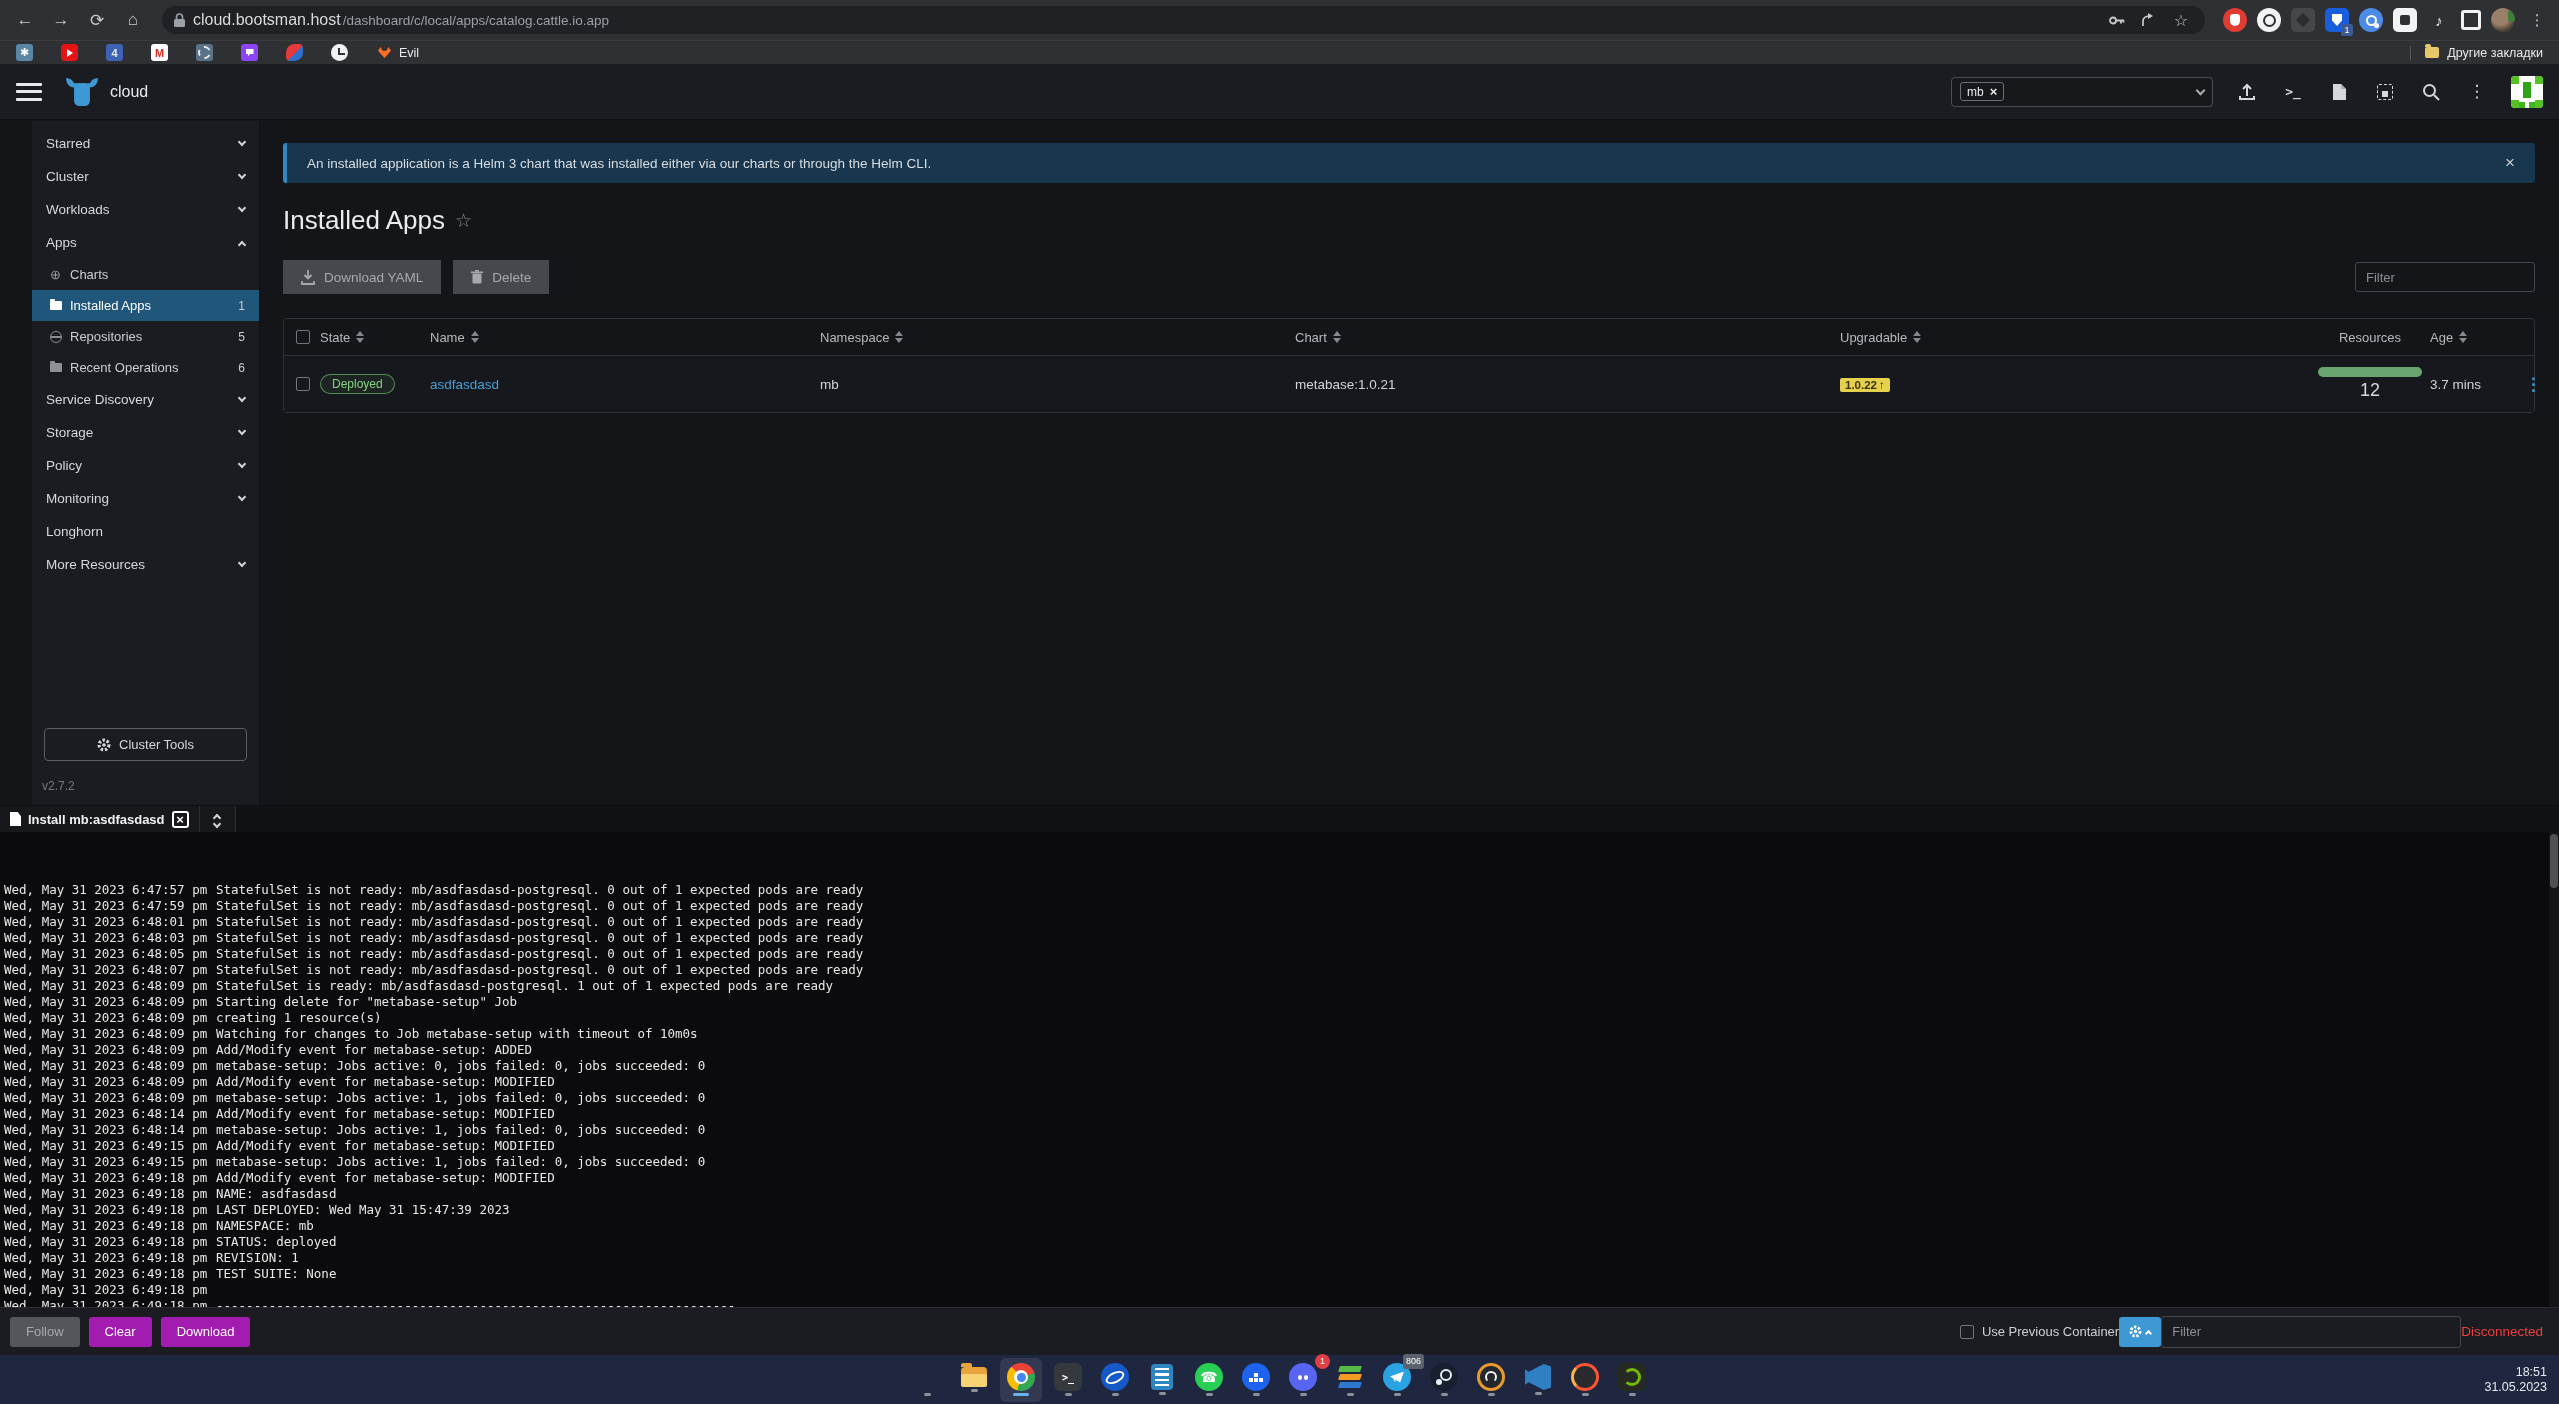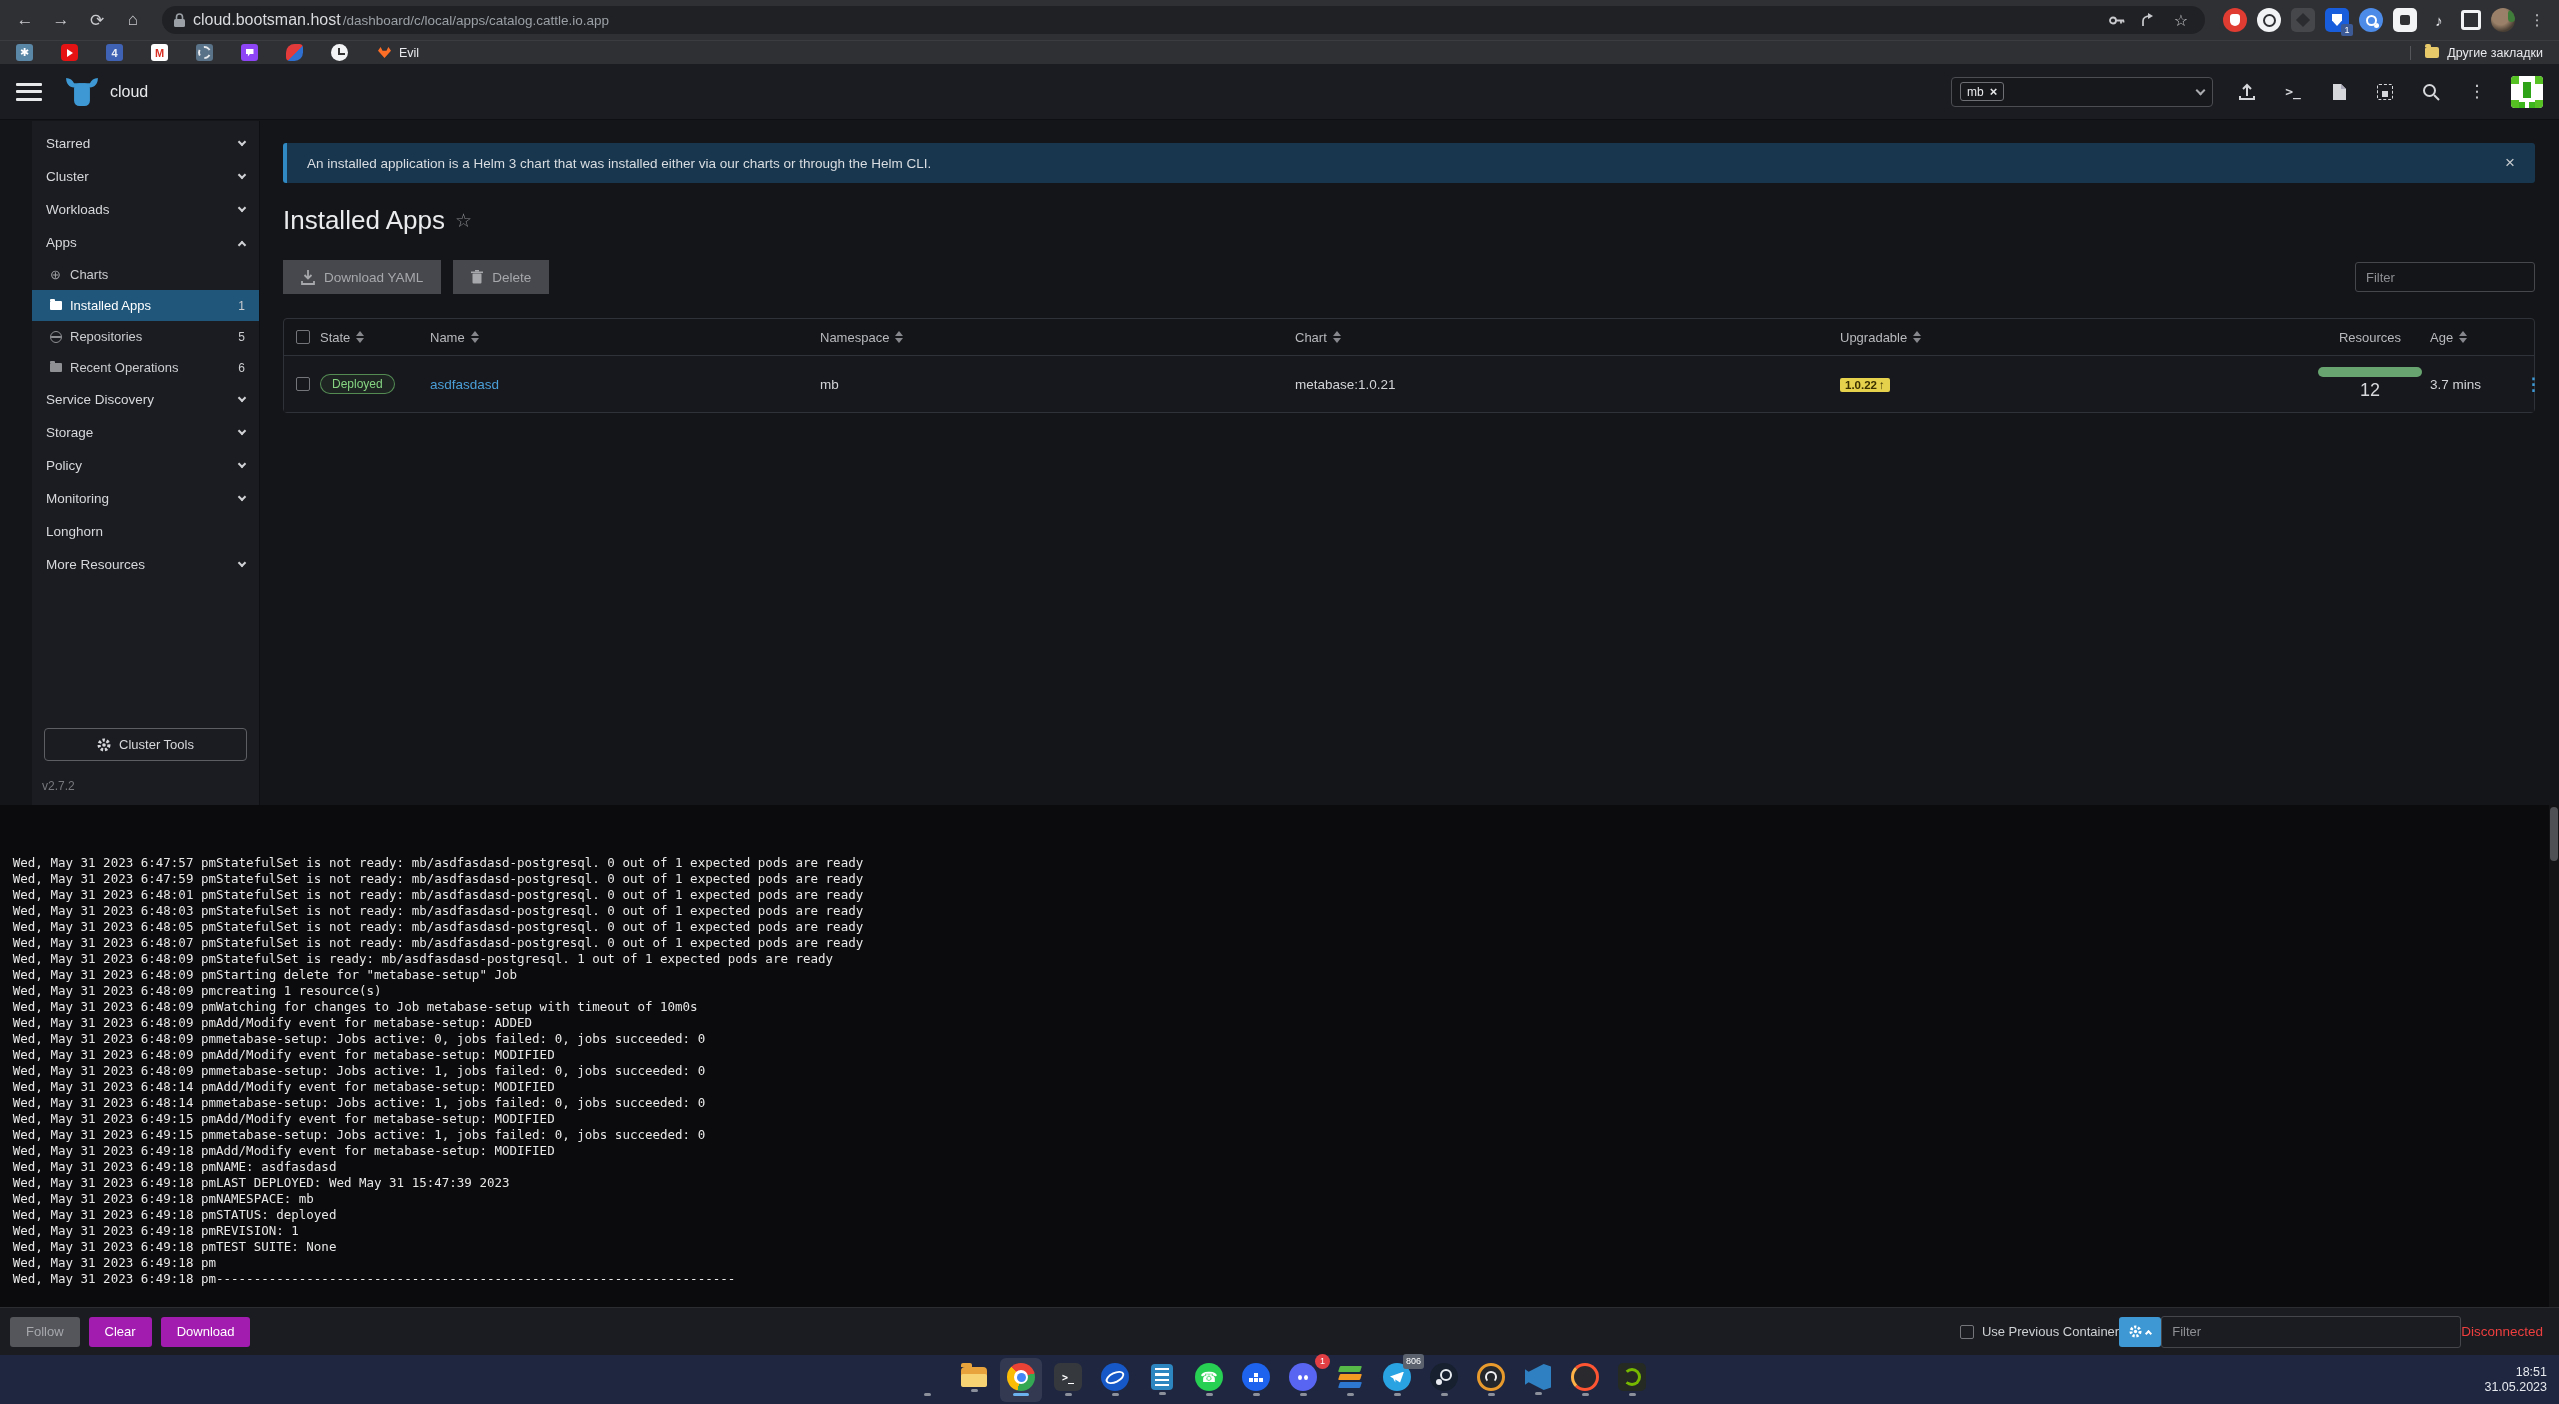--- a/index.html
+++ b/index.html
@@ -139,21 +139,21 @@
 .terminal{position:absolute;top:805px;left:0;right:0;height:550px;z-index:45;display:flex;flex-direction:column;}
 .term-tabs{height:27px;background:#17181c;display:flex;align-items:stretch;border-top:1px solid #0e0f12;}
 .term-tab{display:flex;align-items:center;gap:7px;padding:0 10px;color:#f0f1f3;font-size:13px;font-weight:bold;border-right:1px solid #2c2d32;}
 .file-ic{width:11px;height:14px;background:#fff;clip-path:polygon(0 0,70% 0,100% 30%,100% 100%,0 100%);}
 .tab-close{width:17px;height:17px;border:2px solid #fff;border-radius:3px;display:flex;align-items:center;justify-content:center;font-size:13px;font-weight:bold;color:#fff;line-height:1;}
 .term-resize{width:36px;display:flex;flex-direction:column;align-items:center;justify-content:center;gap:3px;color:#cfd1d4;border-right:1px solid #2c2d32;}
 .term-resize .chev{width:6px;height:6px;}
 .term-rest{flex:1;background:#101114;}
 .term-log{flex:1;background:#0b0b0d;font-family:"DejaVu Sans Mono",monospace;font-size:12.5px;line-height:16px;color:#e8e8e8;padding:2px 0 0 4px;overflow:hidden;position:relative;white-space:pre;}
 .log-line{display:flex;}
-.log-time{width:212px;flex:none;text-align:right;}
+.log-time{width:212px;flex:none;}
 .log-scroll{position:absolute;top:0;right:0;width:10px;bottom:0;background:#141416;}
 .log-thumb{position:absolute;top:2px;right:1px;width:8px;height:54px;background:#4e5054;border-radius:4px;}
 .term-bar{height:48px;background:#1b1c21;border-top:1px solid #2c2d31;display:flex;align-items:center;padding:0 10px;gap:9px;}
 .tbtn{height:30px;border-radius:3px;font-size:13px;display:flex;align-items:center;justify-content:center;padding:0 16px;}
 .tbtn-gray{background:#54565c;color:#a6a8ac;}
 .tbtn-blue{background:#a21caf;color:#fff;}
 .term-bar-right{margin-left:auto;display:flex;align-items:center;}
 .upc{display:flex;align-items:center;gap:8px;color:#ced1d4;font-size:13px;}
 .gear-btn{width:42px;height:30px;background:#3d98d3;border-radius:3px;display:flex;align-items:center;justify-content:center;gap:4px;color:#fff;}
 .gear-btn .chev{width:5px;height:5px;}
@@ -530,20 +530,32 @@
           <div class="res-num">12</div>
         </div>
         <div class="cell">3.7 mins</div>
         <div class="row-kebab glyph-kebab"></div>
       </div>
     </div>
   </main>
 </div>
 
 <div class="terminal">
+  <div class="term-tabs">
+    <div class="term-tab">
+      <span class="file-ic"></span>
+      <span>Install mb:asdfasdasd</span>
+      <span class="tab-close glyph-close"></span>
+    </div>
+    <div class="term-resize">
+      <span class="chev chev-up"></span>
+      <span class="chev chev-down"></span>
+    </div>
+    <div class="term-rest"></div>
+  </div>
   <div class="term-log" id="term-log">
     <div class="log-scroll"><div class="log-thumb"></div></div>
   <div class="log-line"><span class="log-time">Wed, May 31 2023 6:47:57 pm</span><span class="log-msg">StatefulSet is not ready: mb/asdfasdasd-postgresql. 0 out of 1 expected pods are ready</span></div><div class="log-line"><span class="log-time">Wed, May 31 2023 6:47:59 pm</span><span class="log-msg">StatefulSet is not ready: mb/asdfasdasd-postgresql. 0 out of 1 expected pods are ready</span></div><div class="log-line"><span class="log-time">Wed, May 31 2023 6:48:01 pm</span><span class="log-msg">StatefulSet is not ready: mb/asdfasdasd-postgresql. 0 out of 1 expected pods are ready</span></div><div class="log-line"><span class="log-time">Wed, May 31 2023 6:48:03 pm</span><span class="log-msg">StatefulSet is not ready: mb/asdfasdasd-postgresql. 0 out of 1 expected pods are ready</span></div><div class="log-line"><span class="log-time">Wed, May 31 2023 6:48:05 pm</span><span class="log-msg">StatefulSet is not ready: mb/asdfasdasd-postgresql. 0 out of 1 expected pods are ready</span></div><div class="log-line"><span class="log-time">Wed, May 31 2023 6:48:07 pm</span><span class="log-msg">StatefulSet is not ready: mb/asdfasdasd-postgresql. 0 out of 1 expected pods are ready</span></div><div class="log-line"><span class="log-time">Wed, May 31 2023 6:48:09 pm</span><span class="log-msg">StatefulSet is ready: mb/asdfasdasd-postgresql. 1 out of 1 expected pods are ready</span></div><div class="log-line"><span class="log-time">Wed, May 31 2023 6:48:09 pm</span><span class="log-msg">Starting delete for "metabase-setup" Job</span></div><div class="log-line"><span class="log-time">Wed, May 31 2023 6:48:09 pm</span><span class="log-msg">creating 1 resource(s)</span></div><div class="log-line"><span class="log-time">Wed, May 31 2023 6:48:09 pm</span><span class="log-msg">Watching for changes to Job metabase-setup with timeout of 10m0s</span></div><div class="log-line"><span class="log-time">Wed, May 31 2023 6:48:09 pm</span><span class="log-msg">Add/Modify event for metabase-setup: ADDED</span></div><div class="log-line"><span class="log-time">Wed, May 31 2023 6:48:09 pm</span><span class="log-msg">metabase-setup: Jobs active: 0, jobs failed: 0, jobs succeeded: 0</span></div><div class="log-line"><span class="log-time">Wed, May 31 2023 6:48:09 pm</span><span class="log-msg">Add/Modify event for metabase-setup: MODIFIED</span></div><div class="log-line"><span class="log-time">Wed, May 31 2023 6:48:09 pm</span><span class="log-msg">metabase-setup: Jobs active: 1, jobs failed: 0, jobs succeeded: 0</span></div><div class="log-line"><span class="log-time">Wed, May 31 2023 6:48:14 pm</span><span class="log-msg">Add/Modify event for metabase-setup: MODIFIED</span></div><div class="log-line"><span class="log-time">Wed, May 31 2023 6:48:14 pm</span><span class="log-msg">metabase-setup: Jobs active: 1, jobs failed: 0, jobs succeeded: 0</span></div><div class="log-line"><span class="log-time">Wed, May 31 2023 6:49:15 pm</span><span class="log-msg">Add/Modify event for metabase-setup: MODIFIED</span></div><div class="log-line"><span class="log-time">Wed, May 31 2023 6:49:15 pm</span><span class="log-msg">metabase-setup: Jobs active: 1, jobs failed: 0, jobs succeeded: 0</span></div><div class="log-line"><span class="log-time">Wed, May 31 2023 6:49:18 pm</span><span class="log-msg">Add/Modify event for metabase-setup: MODIFIED</span></div><div class="log-line"><span class="log-time">Wed, May 31 2023 6:49:18 pm</span><span class="log-msg">NAME: asdfasdasd</span></div><div class="log-line"><span class="log-time">Wed, May 31 2023 6:49:18 pm</span><span class="log-msg">LAST DEPLOYED: Wed May 31 15:47:39 2023</span></div><div class="log-line"><span class="log-time">Wed, May 31 2023 6:49:18 pm</span><span class="log-msg">NAMESPACE: mb</span></div><div class="log-line"><span class="log-time">Wed, May 31 2023 6:49:18 pm</span><span class="log-msg">STATUS: deployed</span></div><div class="log-line"><span class="log-time">Wed, May 31 2023 6:49:18 pm</span><span class="log-msg">REVISION: 1</span></div><div class="log-line"><span class="log-time">Wed, May 31 2023 6:49:18 pm</span><span class="log-msg">TEST SUITE: None</span></div><div class="log-line"><span class="log-time">Wed, May 31 2023 6:49:18 pm</span><span class="log-msg"></span></div><div class="log-line"><span class="log-time">Wed, May 31 2023 6:49:18 pm</span><span class="log-msg">---------------------------------------------------------------------</span></div></div>
   <div class="term-bar">
     <div class="tbtn tbtn-gray">Follow</div>
     <div class="tbtn tbtn-blue">Clear</div>
     <div class="tbtn tbtn-blue">Download</div>
     <div class="term-bar-right">
       <label class="upc">
         <span class="cbx" style="margin-left:0;"></span>

